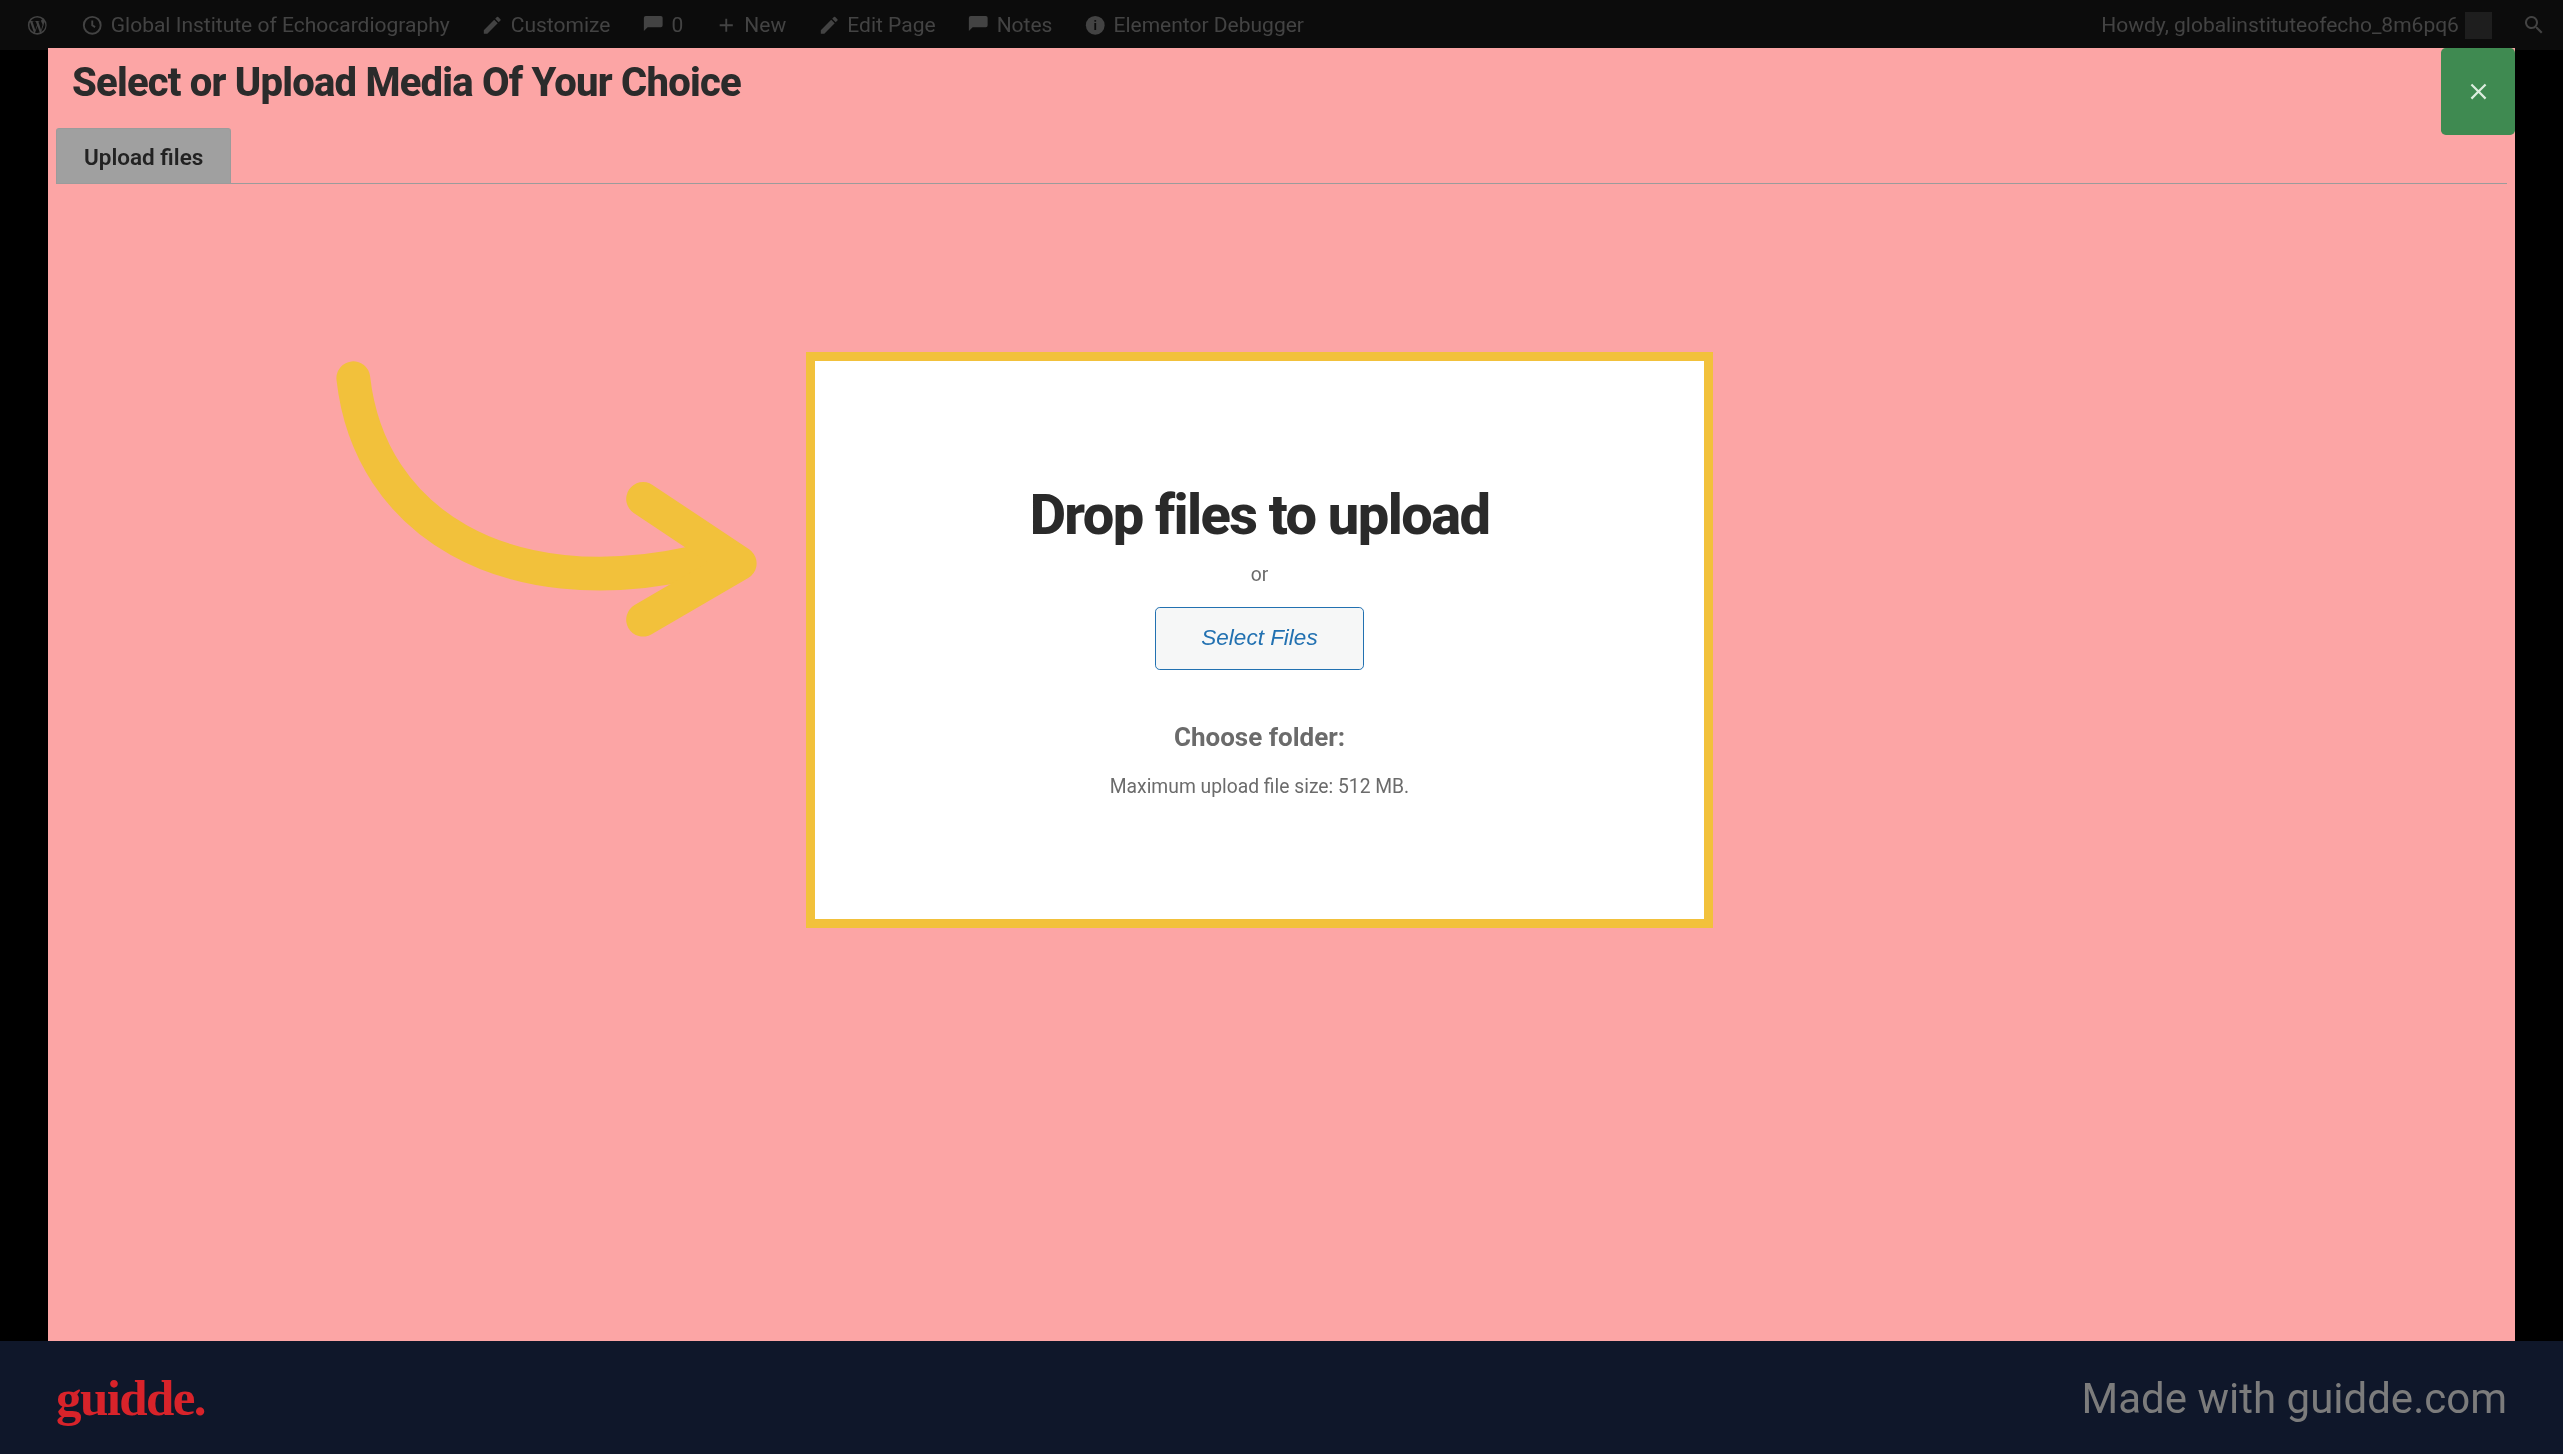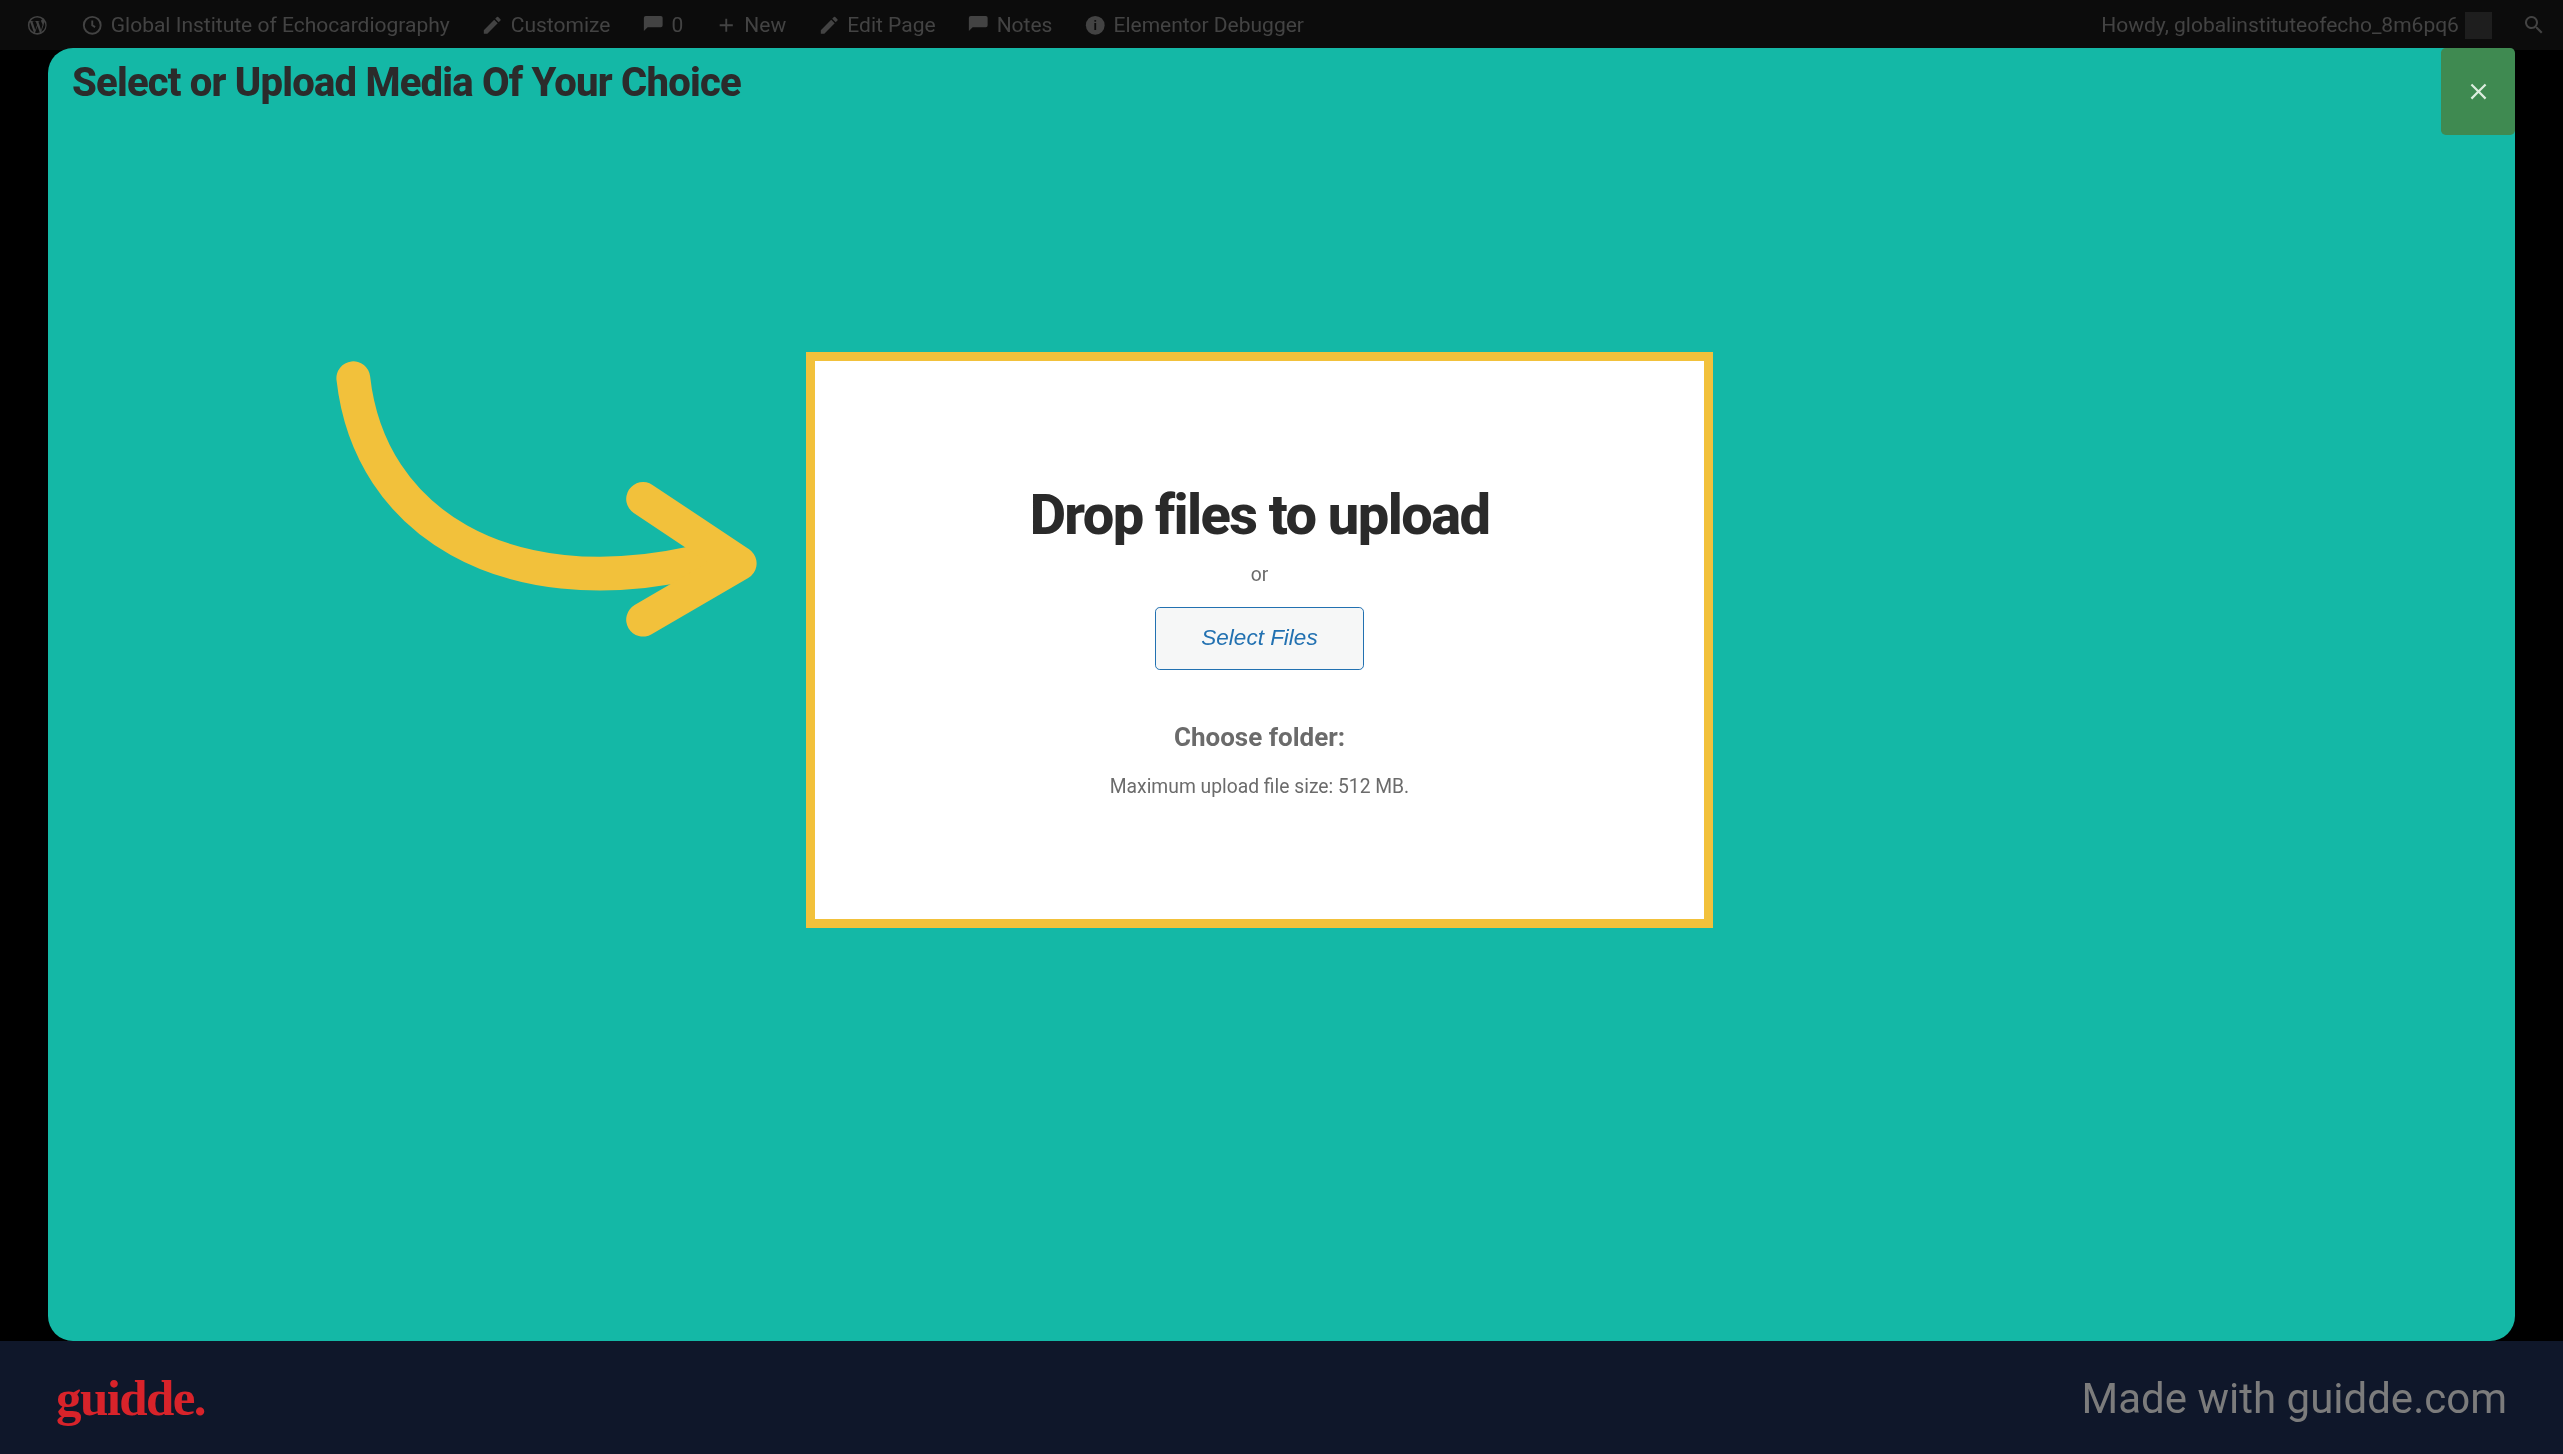--- a/index.html
+++ b/index.html
@@ -41,22 +41,21 @@
     pointer-events: none;
   }
 
   
   .modal-frame {
     position: absolute;
     top: 48px;
     left: 48px;
     right: 48px;
     bottom: 114px;
-    background: #14b8a6;
-    border-radius: 25px;
+    background: #fca5a5;
   }
 
   .modal-title {
     position: absolute;
     top: 11.3px;
     left: 24px;
     font-size: 40px;
     font-weight: 800;
     color: #2b2b2b;
     letter-spacing: -0.8px;
@@ -281,20 +280,23 @@
 
 <div class="modal-frame">
   <div class="modal-title">Select or Upload Media Of Your Choice</div>
 
   <div class="close-btn">
     <svg viewBox="0 0 24 24">
         <path d="M19 6.41 17.59 5 12 10.59 6.41 5 5 6.41 10.59 12 5 17.59 6.41 19 12 13.41 17.59 19 19 17.59 13.41 12z"></path>
       </svg>
   </div>
 
+  <div class="tabs-bar">
+    <div class="tab">Upload files</div>
+  </div>
 
   <div class="arrow">
     <svg viewBox="0 0 600 400">
       <path d="M 60 40 C 80 220, 250 320, 480 270" stroke="#f2c13b" stroke-width="42" fill="none" stroke-linecap="round"></path>
       <path d="M 420 190 L 540 270 L 420 340" stroke="#f2c13b" stroke-width="42" fill="none" stroke-linecap="round" stroke-linejoin="round"></path>
     </svg>
   </div>
 
   <div class="upload-card-wrap">
     <div class="upload-inner">

